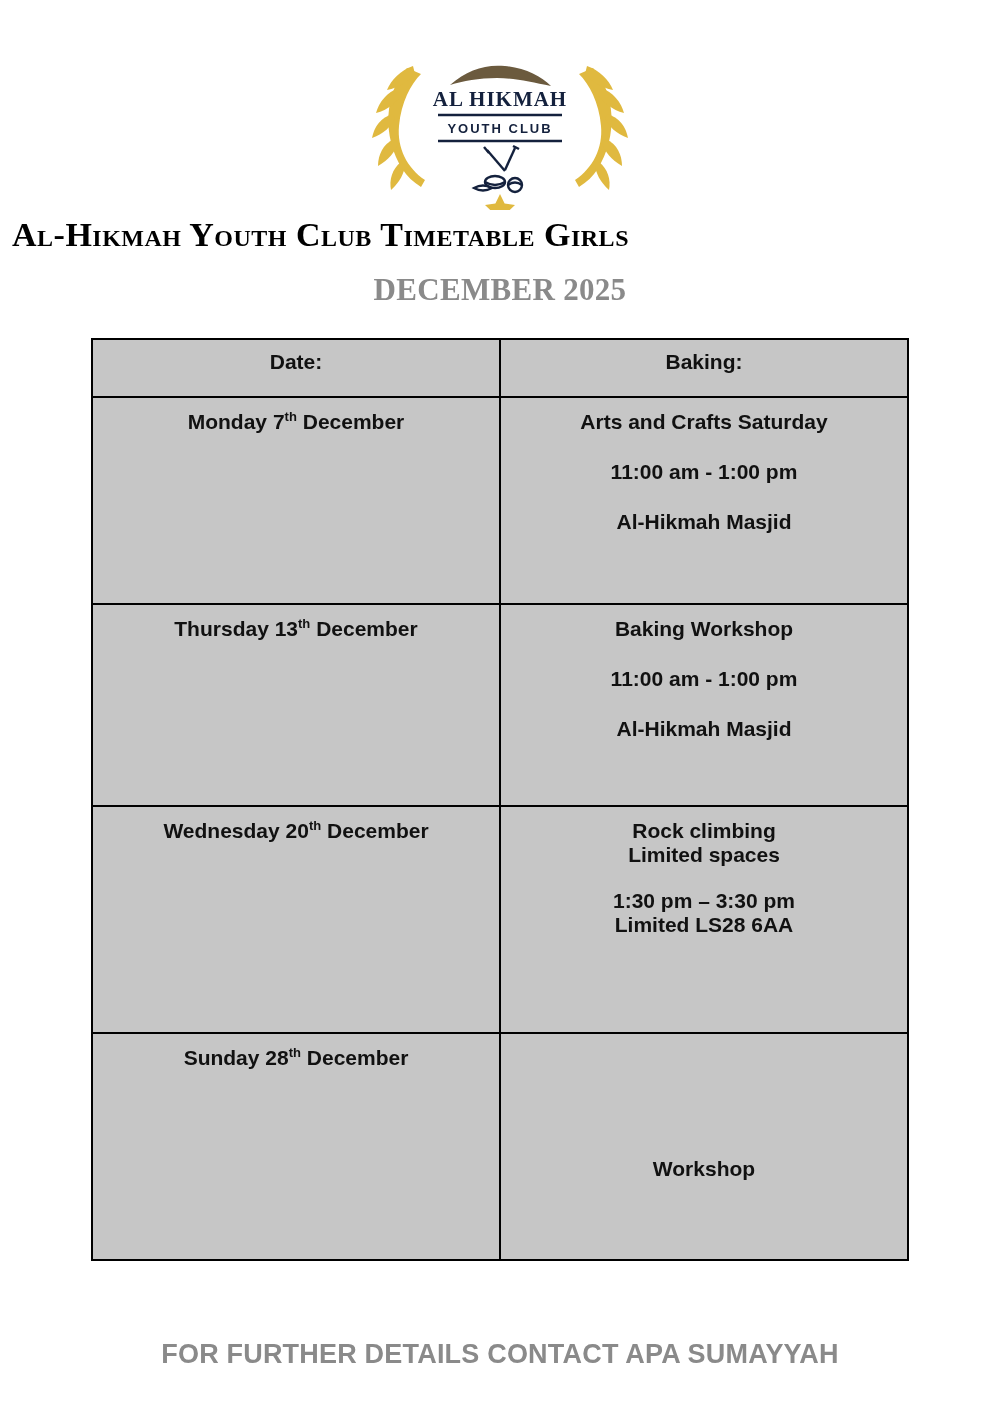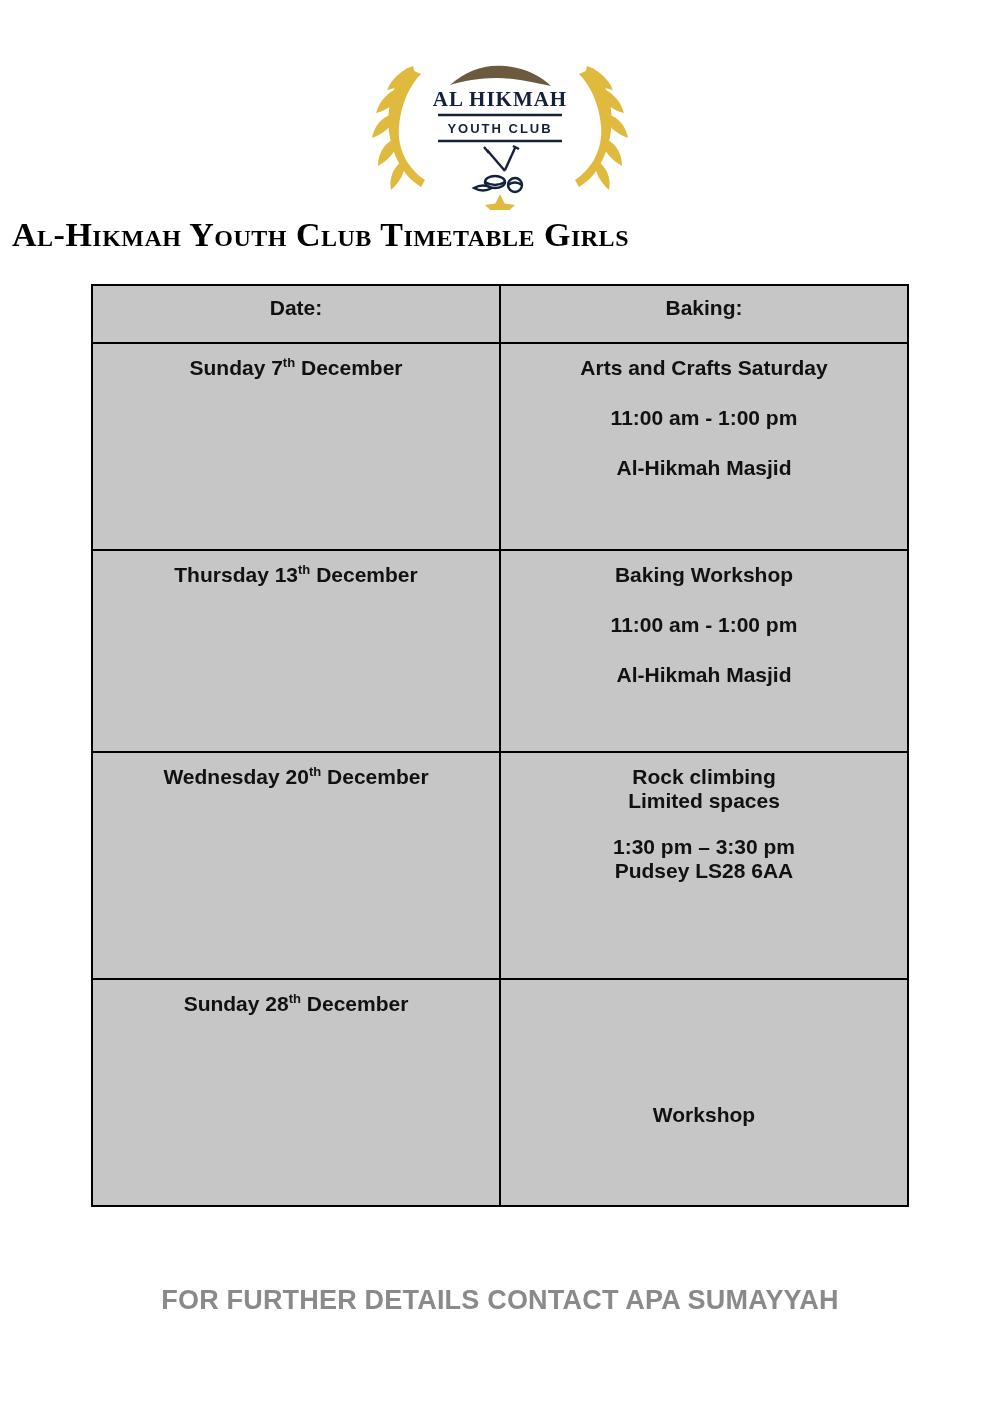--- a/index.html
+++ b/index.html
@@ -181,33 +181,34 @@
           <path d="M130 152 q10 6 20 0"></path>
           <circle cx="160" cy="155" r="7"></circle>
           <path d="M153 155 q7 -5 14 0"></path>
           <path d="M119 158 q9 -5 18 0 q-9 5 -18 0 Z"></path>
         </g>
       </svg>
     </div>
   </div>
 
   <div class="title-main">Al-Hikmah Youth Club Timetable Girls</div>
+  <div class="title-sub">DECEMBER 2025</div>
 
   <div class="table-wrap">
     <table class="timetable">
       <thead>
         <tr>
           <th>Date:</th>
           <th>Baking:</th>
         </tr>
       </thead>
       <tbody>
         <tr class="row-1">
           <td class="date-cell">
-            <span>Sunday 7</span><sup>th</sup><span> December</span>
+            <span>Monday 7</span><sup>th</sup><span> December</span>
           </td>
           <td class="event-cell">
             <p class="event-line">Arts and Crafts Saturday</p>
             <div class="event-gap"></div>
             <p class="event-line">11:00 am - 1:00 pm</p>
             <div class="event-gap"></div>
             <p class="event-line">Al-Hikmah Masjid</p>
           </td>
         </tr>
         <tr class="row-2">
@@ -224,21 +225,21 @@
         </tr>
         <tr class="row-3">
           <td class="date-cell">
             <span>Wednesday 20</span><sup>th</sup><span> December</span>
           </td>
           <td class="event-cell">
             <p class="event-line">Rock climbing</p>
             <p class="event-line">Limited spaces</p>
             <div class="event-gap-small"></div>
             <p class="event-line">1:30 pm – 3:30 pm</p>
-            <p class="event-line">Pudsey LS28 6AA</p>
+            <p class="event-line">Limited LS28 6AA</p>
           </td>
         </tr>
         <tr class="row-4">
           <td class="date-cell">
             <span>Sunday 28</span><sup>th</sup><span> December</span>
           </td>
           <td class="event-cell holiday-cell">
             <span class="holiday-text">Workshop</span>
           </td>
         </tr>

